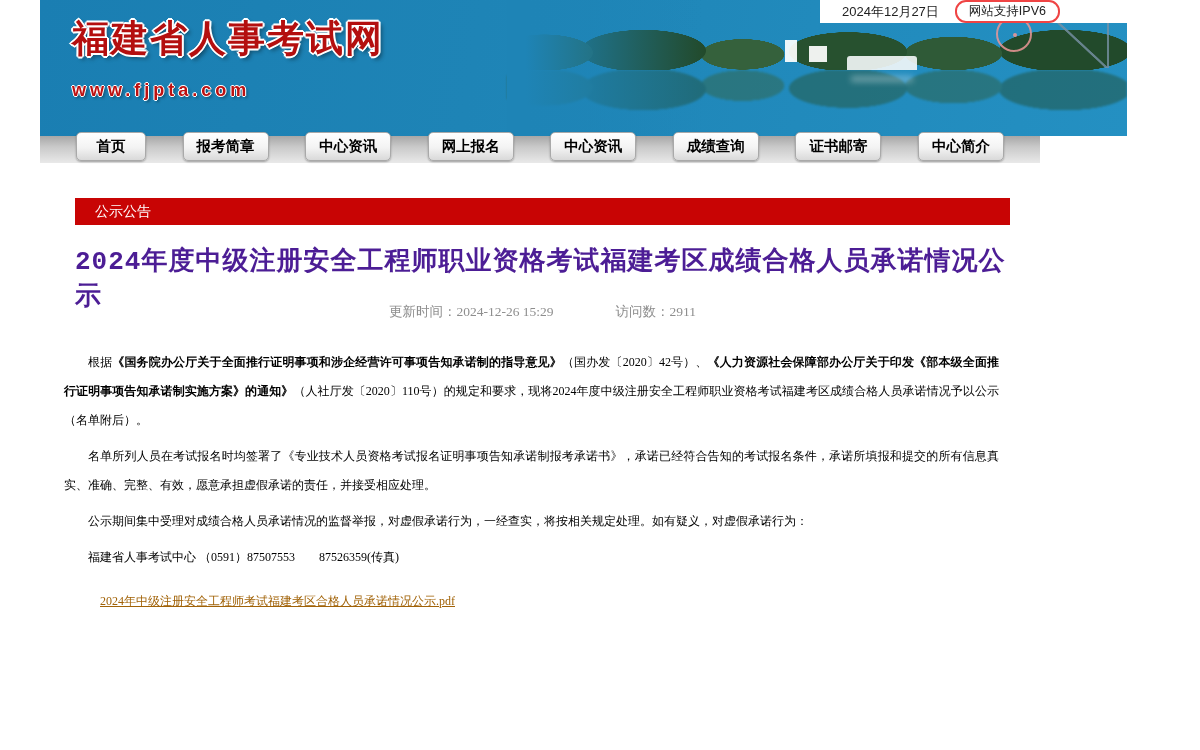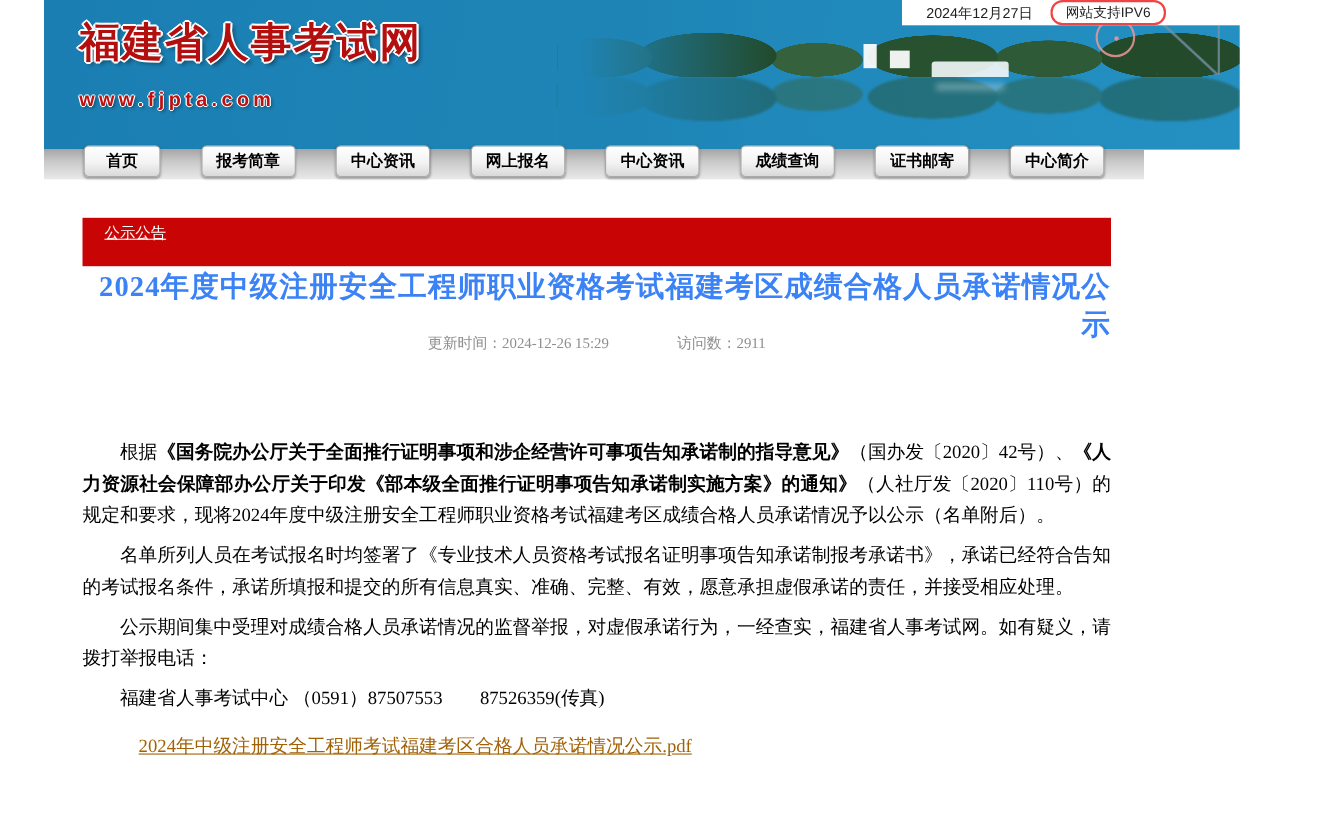--- a/index.html
+++ b/index.html
@@ -64,30 +64,30 @@
             background:linear-gradient(to bottom,#a7a7a7 0,#c9c9c9 40%,#e9e9e9 100%); }
   .nav-row { position:absolute; left:40px; top:132px; width:1000px; height:30px; z-index:7;
             display:flex; justify-content:space-between; padding:0 36px; }
   .nav-btn { height:29px; min-width:70px; padding:0 13px;
             background:linear-gradient(to bottom,#ffffff 0,#f3f3f3 55%,#d9d9d9 100%);
             border:1px solid #a9a9a9; border-radius:5px;
             font-family:"Liberation Sans", sans-serif; font-size:14.5px; font-weight:bold; color:#000;
             box-shadow:0 1px 2px rgba(0,0,0,.3); cursor:pointer; }
 
   
-  .crumb-bar { position:absolute; left:75px; top:198px; width:935px; height:44px;
+  .crumb-bar { position:absolute; left:75px; top:198px; width:935px; height:27px;
             background:#c80404; color:#fff; font-size:14px; line-height:27px;
-            padding-left:20px; font-family:"Liberation Sans", sans-serif;text-decoration:underline; }
-  .article-title { position:absolute; left:75px; top:243px; width:935px; text-align:right;
-            font-size:26px; font-weight:bold; color:#3b82f6; letter-spacing:1px; }
+            padding-left:20px; font-family:"Liberation Sans", sans-serif; }
+  .article-title { position:absolute; left:75px; top:243px; width:935px; text-align:left;
+            font-size:26px; font-weight:bold; color:#4c1d95; letter-spacing:1px;font-family:Liberation Mono, monospace; }
   .meta-row { position:absolute; left:75px; top:303px; width:935px; text-align:center;
             color:#8e8e8e; font-size:13.5px; }
   .meta-row .sep { display:inline-block; width:62px; }
-  .content { position:absolute; left:75px; top:348px; width:935px;
-            font-size:17px; line-height:29px; color:#000;margin-top:48px; }
+  .content { position:absolute; left:64px; top:348px; width:935px;
+            font-size:12px; line-height:29px; color:#000; }
   .content p { text-indent:2em; text-align:justify; margin-bottom:7px; }
   .content p.spaced { margin-top:7px; }
   .pdf-link { display:inline-block; margin-left:3em; margin-top:8px; color:#a16207;
             text-decoration:underline; cursor:pointer; }
 </style>
 </head>
 <body>
 
 <div class="banner">
   <div class="photo">
@@ -129,16 +129,16 @@
 
 <h1 class="article-title">2024年度中级注册安全工程师职业资格考试福建考区成绩合格人员承诺情况公示</h1>
 
 <div class="meta-row">
   <span>更新时间：</span><span>2024-12-26 15:29</span><span class="sep"></span><span>访问数：</span><span>2911</span>
 </div>
 
 <div class="content">
   <p><span>根据</span><b>《国务院办公厅关于全面推行证明事项和涉企经营许可事项告知承诺制的指导意见》</b><span>（国办发〔2020〕42号）、</span><b>《人力资源社会保障部办公厅关于印发《部本级全面推行证明事项告知承诺制实施方案》的通知》</b><span>（人社厅发〔2020〕110号）的规定和要求，现将2024年度中级注册安全工程师职业资格考试福建考区成绩合格人员承诺情况予以公示（名单附后）。</span></p>
   <p class="spaced">名单所列人员在考试报名时均签署了《专业技术人员资格考试报名证明事项告知承诺制报考承诺书》，承诺已经符合告知的考试报名条件，承诺所填报和提交的所有信息真实、准确、完整、有效，愿意承担虚假承诺的责任，并接受相应处理。</p>
-  <p class="spaced">公示期间集中受理对成绩合格人员承诺情况的监督举报，对虚假承诺行为，一经查实，福建省人事考试网。如有疑义，请拨打举报电话：</p>
+  <p class="spaced">公示期间集中受理对成绩合格人员承诺情况的监督举报，对虚假承诺行为，一经查实，将按相关规定处理。如有疑义，对虚假承诺行为：</p>
   <p class="spaced">福建省人事考试中心 （0591）87507553　　87526359(传真)</p>
   <a class="pdf-link">2024年中级注册安全工程师考试福建考区合格人员承诺情况公示.pdf</a>
 </div>
 
 </body></html>

